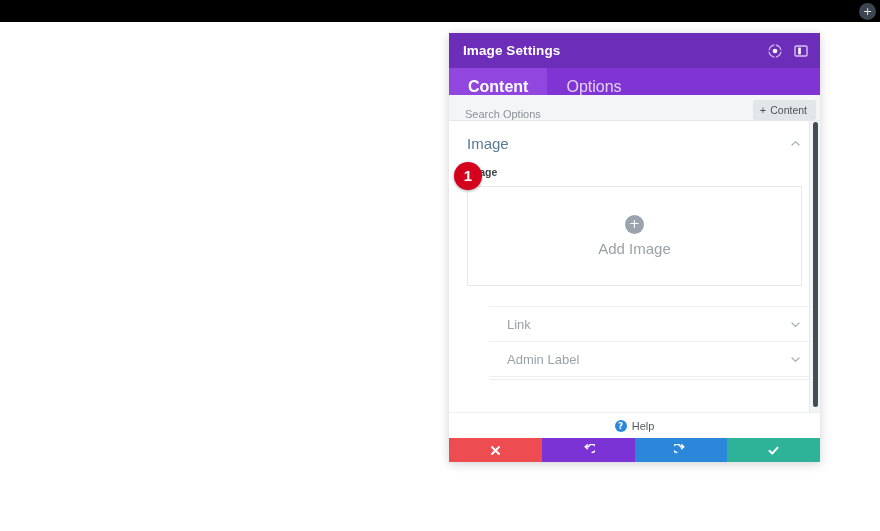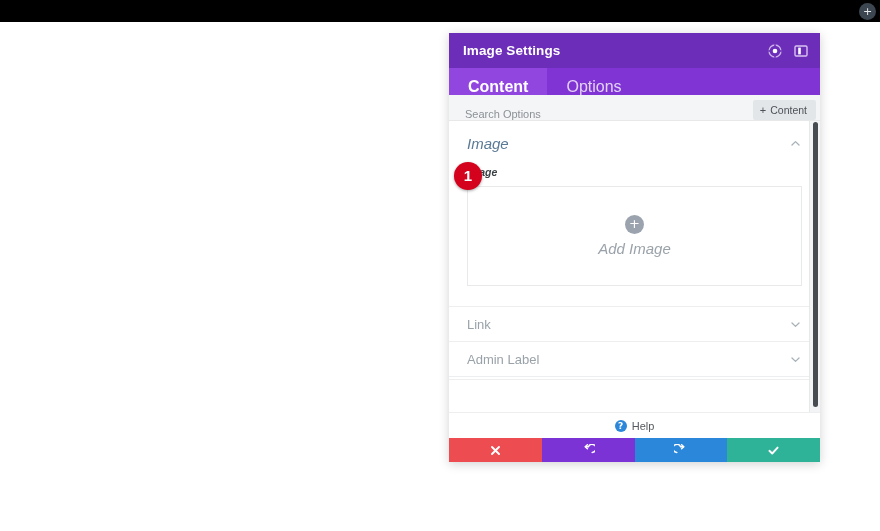--- a/index.html
+++ b/index.html
@@ -112,21 +112,21 @@
     flex: 1;
     position: relative;
     overflow: hidden;
     background: #ffffff;
   }
   .scroll-area {
     position: absolute; inset: 0;
     overflow-y: auto;
   }
 
-  .section-open { padding: 14px 18px 6px 18px; font-style: italic; }
+  .section-open { padding: 14px 18px 6px 18px; }
   .section-head {
     display: flex; align-items: center; justify-content: space-between;
   }
   .section-title-open {
     color: #5b7a95;
     font-size: 15px;
     font-weight: normal;
   }
   .chev { color: #aab3bb; display: flex; }
 
@@ -157,21 +157,21 @@
   }
   .upload-text {
     font-size: 15px;
     color: #9aa2a9;
   }
 
   .section-closed {
     border-top: 1px solid #eceef0;
     height: 35px;
     padding: 0 18px;
-    display: flex; align-items: center; justify-content: space-between;
+    display: flex; align-items: center; justify-content: space-between; margin-left: 40px;
   }
   .section-title-closed {
     color: #9aa2a9;
     font-size: 13px;
   }
 
   
   .scrollbar-track {
     position: absolute;
     top: 0; right: 0;

